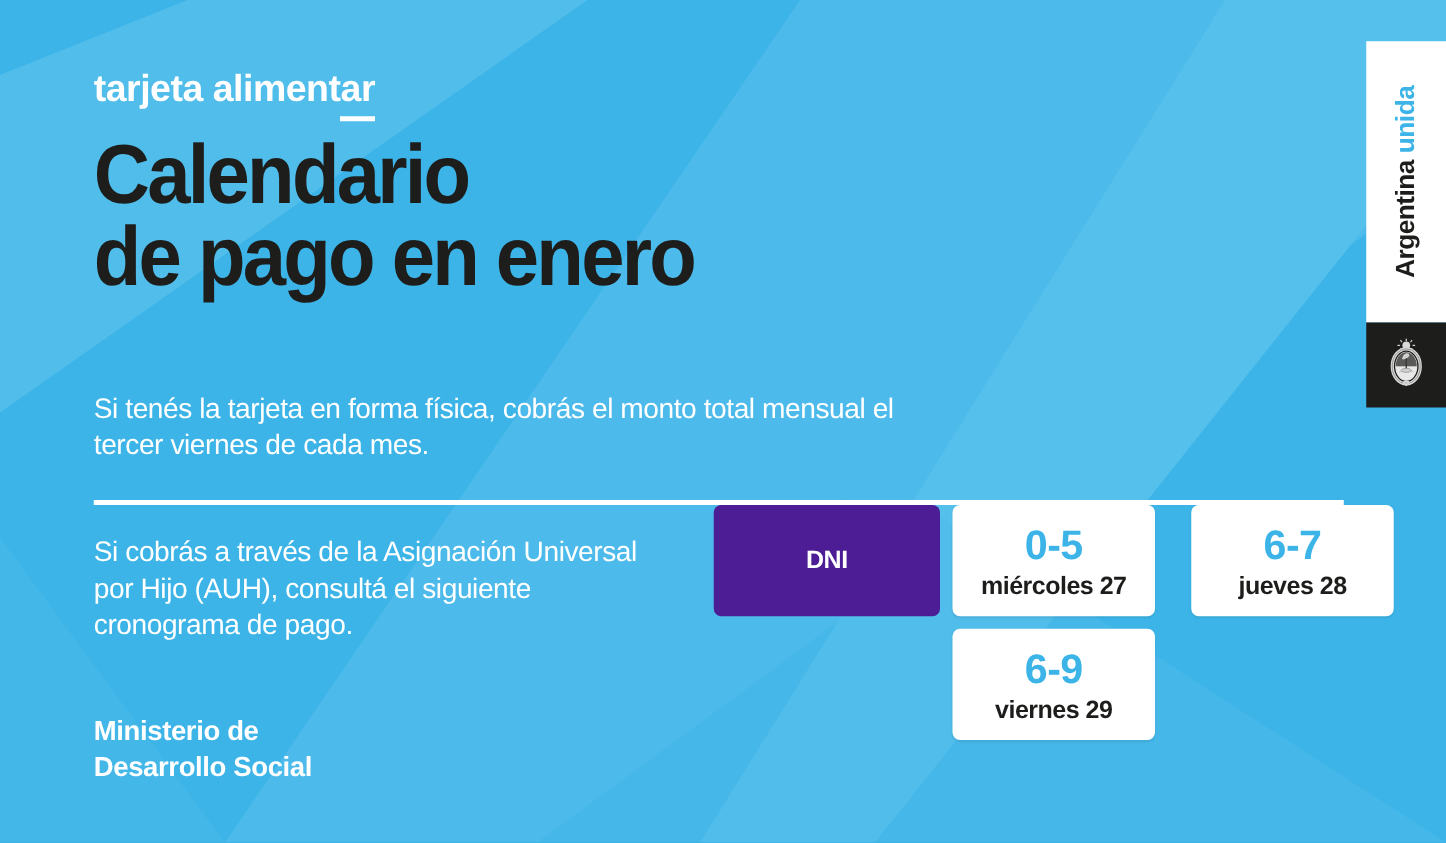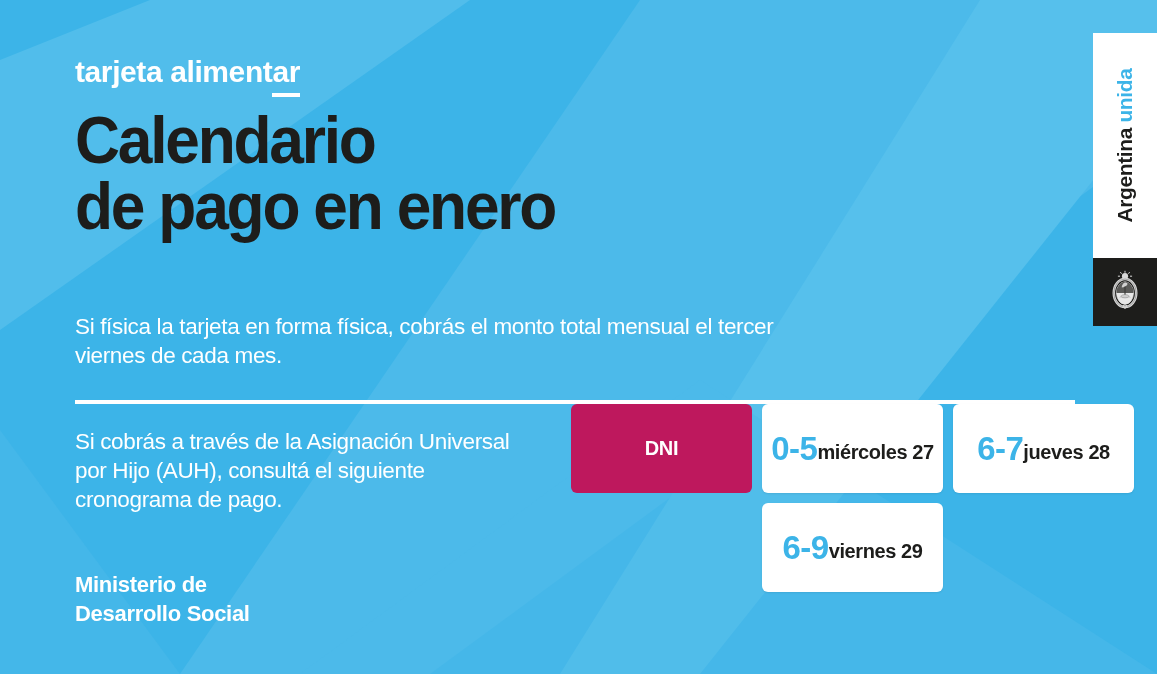--- a/index.html
+++ b/index.html
@@ -114,21 +114,21 @@
     left: 571px;
     top: 404px;
     display: flex;
     align-items: flex-start;
     gap: 10px;
   }
 
   .dni-label {
     width: 181px;
     height: 89px;
-    background: #be185d;
+    background: #4c1d95;
     border-radius: 6px;
     color: #ffffff;
     font-size: 20px;
     font-weight: bold;
     line-height: 1.22;
     letter-spacing: -0.3px;
     display: flex;
     flex-direction: column;
     align-items: center;
     justify-content: center;
@@ -136,26 +136,26 @@
   }
   .dni-label .line { display: block; }
 
   .card-grid {
     display: grid;
     grid-template-columns: 181px 181px;
     gap: 10px;
   }
 
   .day-card {
-    width: 181px;
+    width: 162px;
     height: 89px;
     background: #ffffff;
     border-radius: 6px;
     display: flex;
-    flex-direction: row;
+    flex-direction: column;
     align-items: center;
     justify-content: center;
     box-shadow: 0 1px 2px rgba(0,0,0,0.08);
   }
   .day-card .range {
     color: #3cb4e8;
     font-size: 33px;
     font-weight: bold;
     line-height: 1;
     letter-spacing: -0.5px;
@@ -226,21 +226,21 @@
 
   <div class="content">
 
     <div class="eyebrow"><span>tarjeta aliment</span><span class="underlined">ar</span></div>
 
     <h1 class="headline">
       <span class="line">Calendario</span>
       <span class="line">de pago en enero</span>
     </h1>
 
-    <p class="para para-physical"><span>Si física la </span><b>tarjeta en forma física</b><span>, cobrás el monto total mensual el </span><b>tercer viernes de cada mes</b><span>.</span></p>
+    <p class="para para-physical"><span>Si tenés la </span><b>tarjeta en forma física</b><span>, cobrás el monto total mensual el </span><b>tercer viernes de cada mes</b><span>.</span></p>
 
     <div class="divider"></div>
 
     <p class="para para-auh"><span>Si cobrás a través de la </span><b>Asignación Universal por Hijo</b><span> (AUH), consultá el siguiente cronograma de pago.</span></p>
 
     <div class="ministry">
       <span class="line">Ministerio de</span>
       <span class="line">Desarrollo Social</span>
     </div>
   </div>

